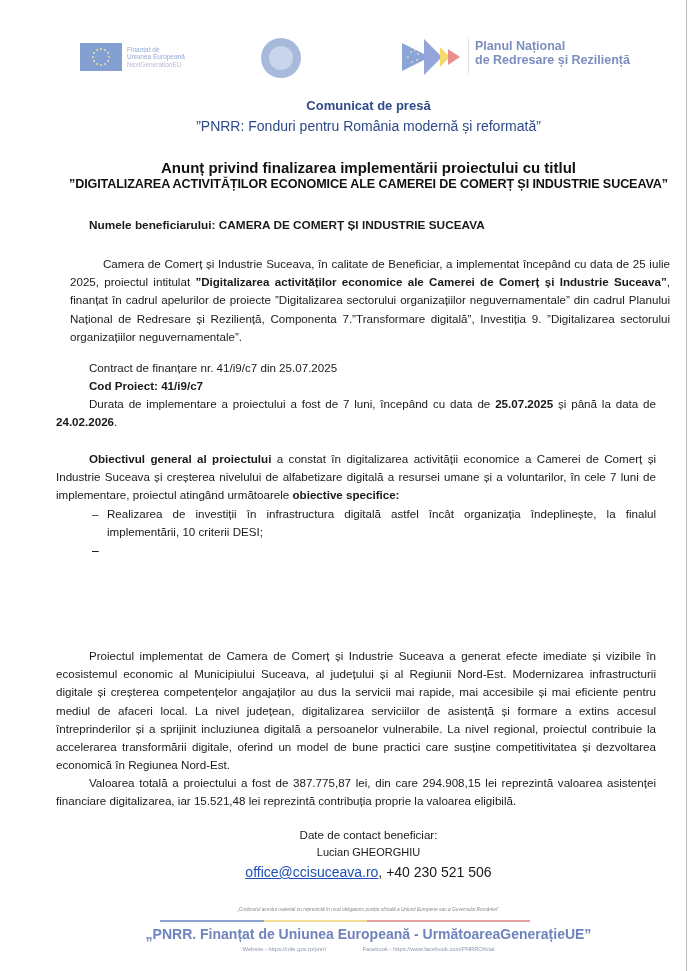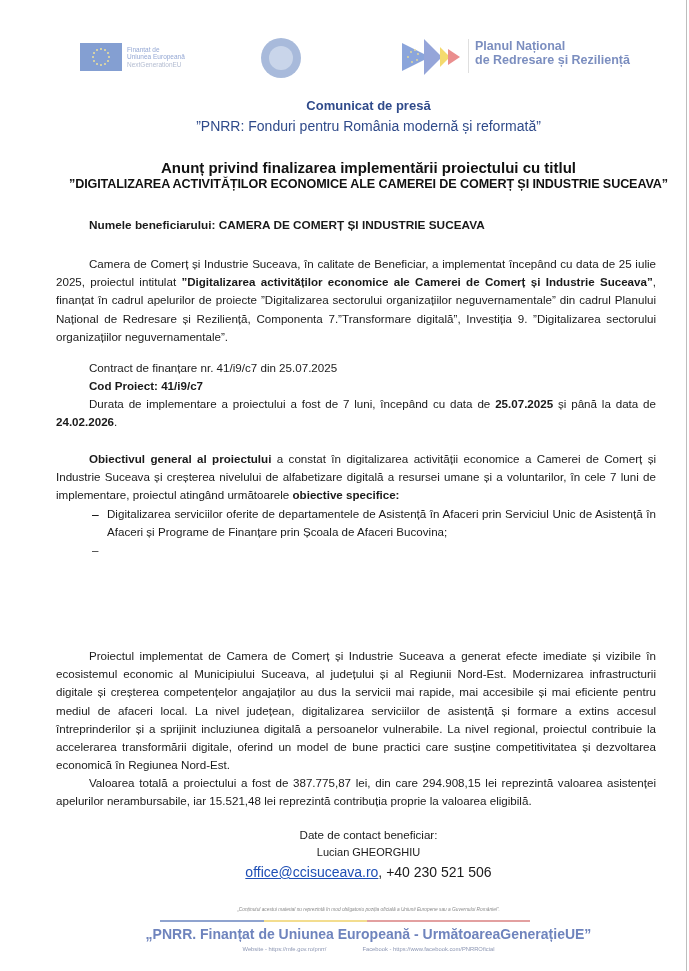--- a/index.html
+++ b/index.html
@@ -27,21 +27,21 @@
 
     .center { position: absolute; left: 0; width: 689px; text-align: center; padding-left: 24px; }
     .press-title { top: 98px; font-size: 13px; font-weight: bold; color: #2f4a8a; }
     .press-sub { top: 118px; font-size: 14px; color: #2f4a8a; }
     .ann1 { top: 159px; font-size: 15px; font-weight: bold; color: #111; }
     .ann2 { top: 177px; font-size: 12.6px; font-weight: bold; color: #111; letter-spacing: -0.1px; }
 
     .txt { position: absolute; font-size: 11.6px; line-height: 18.2px; color: #1a1a1a; }
     .just { text-align: justify; text-align-last: left; }
     .beneficiary { left: 89px; top: 216px; font-weight: bold; font-size: 11.8px; }
-    .p1 { left: 56px; top: 255px; width: 600px; text-indent: 33px; }
+    .p1 { left: 70px; top: 255px; width: 600px; text-indent: 33px; }
     .contract { left: 89px; top: 359px; }
     .cod { left: 89px; top: 377px; font-weight: bold; }
     .durata { left: 56px; top: 395px; width: 600px; text-indent: 33px; }
     .p-obj { left: 56px; top: 450px; width: 600px; text-indent: 33px; }
     .bullets { position: absolute; left: 92px; top: 505px; width: 564px; margin: 0; padding: 0; list-style: none; }
     .bullets li { position: relative; padding-left: 15px; font-size: 11.6px; line-height: 18.2px; color: #1a1a1a; text-align: justify; text-align-last: left; }
     .bullets li .dash { position: absolute; left: 0; top: 0; }
     .p-impact { left: 56px; top: 647px; width: 600px; text-indent: 33px; }
     .p-valoare { left: 56px; top: 774px; width: 600px; text-indent: 33px; }
 
@@ -123,28 +123,28 @@
 
 <div class="txt just p1"><span>Camera de Comerț și Industrie Suceava, în calitate de Beneficiar, a implementat începând cu data de 25 iulie 2025, proiectul intitulat </span><b>”Digitalizarea activităților economice ale Camerei de Comerț și Industrie Suceava”</b><span>, finanțat în cadrul apelurilor de proiecte ”Digitalizarea sectorului organizațiilor neguvernamentale” din cadrul Planului Național de Redresare și Reziliență, Componenta 7.”Transformare digitală”, Investiția 9. ”Digitalizarea sectorului organizațiilor neguvernamentale”.</span></div>
 
 <div class="txt contract">Contract de finanțare nr. 41/i9/c7 din 25.07.2025</div>
 <div class="txt cod">Cod Proiect: 41/i9/c7</div>
 <div class="txt just durata"><span>Durata de implementare a proiectului a fost de 7 luni, începând cu data de </span><b>25.07.2025</b><span> și până la data de </span><b>24.02.2026</b><span>.</span></div>
 
 <div class="txt just p-obj"><b>Obiectivul general al proiectului</b><span> a constat în digitalizarea activității economice a Camerei de Comerț și Industrie Suceava și creșterea nivelului de alfabetizare digitală a resursei umane și a voluntarilor, în cele 7 luni de implementare, proiectul atingând următoarele </span><b>obiective specifice:</b></div>
 
 <ul class="bullets">
+  <li><span class="dash">–</span><span>Realizarea de investiții în infrastructura digitală astfel încât organizația îndeplinește, la finalul implementării, 10 criterii DESI;</span></li>
   <li><span class="dash">–</span></li>
   <li><span class="dash">–</span></li>
-  <li><span class="dash">–</span><span>Digitalizarea serviciilor oferite de departamentele de Asistență în Afaceri prin Serviciul Unic de Asistență în Afaceri și Programe de Finanțare prin Școala de Afaceri Bucovina;</span></li>
   <li><span class="dash">–</span></li>
 </ul>
 
 <div class="txt just p-impact">Proiectul implementat de Camera de Comerț și Industrie Suceava a generat efecte imediate și vizibile în ecosistemul economic al Municipiului Suceava, al județului și al Regiunii Nord-Est. Modernizarea infrastructurii digitale și creșterea competențelor angajaților au dus la servicii mai rapide, mai accesibile și mai eficiente pentru mediul de afaceri local. La nivel județean, digitalizarea serviciilor de asistență și formare a extins accesul întreprinderilor și a sprijinit incluziunea digitală a persoanelor vulnerabile. La nivel regional, proiectul contribuie la accelerarea transformării digitale, oferind un model de bune practici care susține competitivitatea și dezvoltarea economică în Regiunea Nord-Est.</div>
-<div class="txt just p-valoare">Valoarea totală a proiectului a fost de 387.775,87 lei, din care 294.908,15 lei reprezintă valoarea asistenței apelurilor nerambursabile, iar 15.521,48 lei reprezintă contribuția proprie la valoarea eligibilă.</div>
+<div class="txt just p-valoare">Valoarea totală a proiectului a fost de 387.775,87 lei, din care 294.908,15 lei reprezintă valoarea asistenței financiare digitalizarea, iar 15.521,48 lei reprezintă contribuția proprie la valoarea eligibilă.</div>
 
 <div class="center contact-label">Date de contact beneficiar:</div>
 <div class="center contact-name">Lucian GHEORGHIU</div>
 <div class="center contact-line"><a>office@ccisuceava.ro</a><span>,  +40 230 521 506</span></div>
 
 <div class="center footer-disclaimer">„Conținutul acestui material nu reprezintă în mod obligatoriu poziția oficială a Uniunii Europene sau a Guvernului României”.</div>
 <div class="footer-bar">
   <div style="width:28%; background:#8fa3cf;"></div>
   <div style="width:28%; background:#f3dd8f;"></div>
   <div style="width:44%; background:#e3a0a0;"></div>

